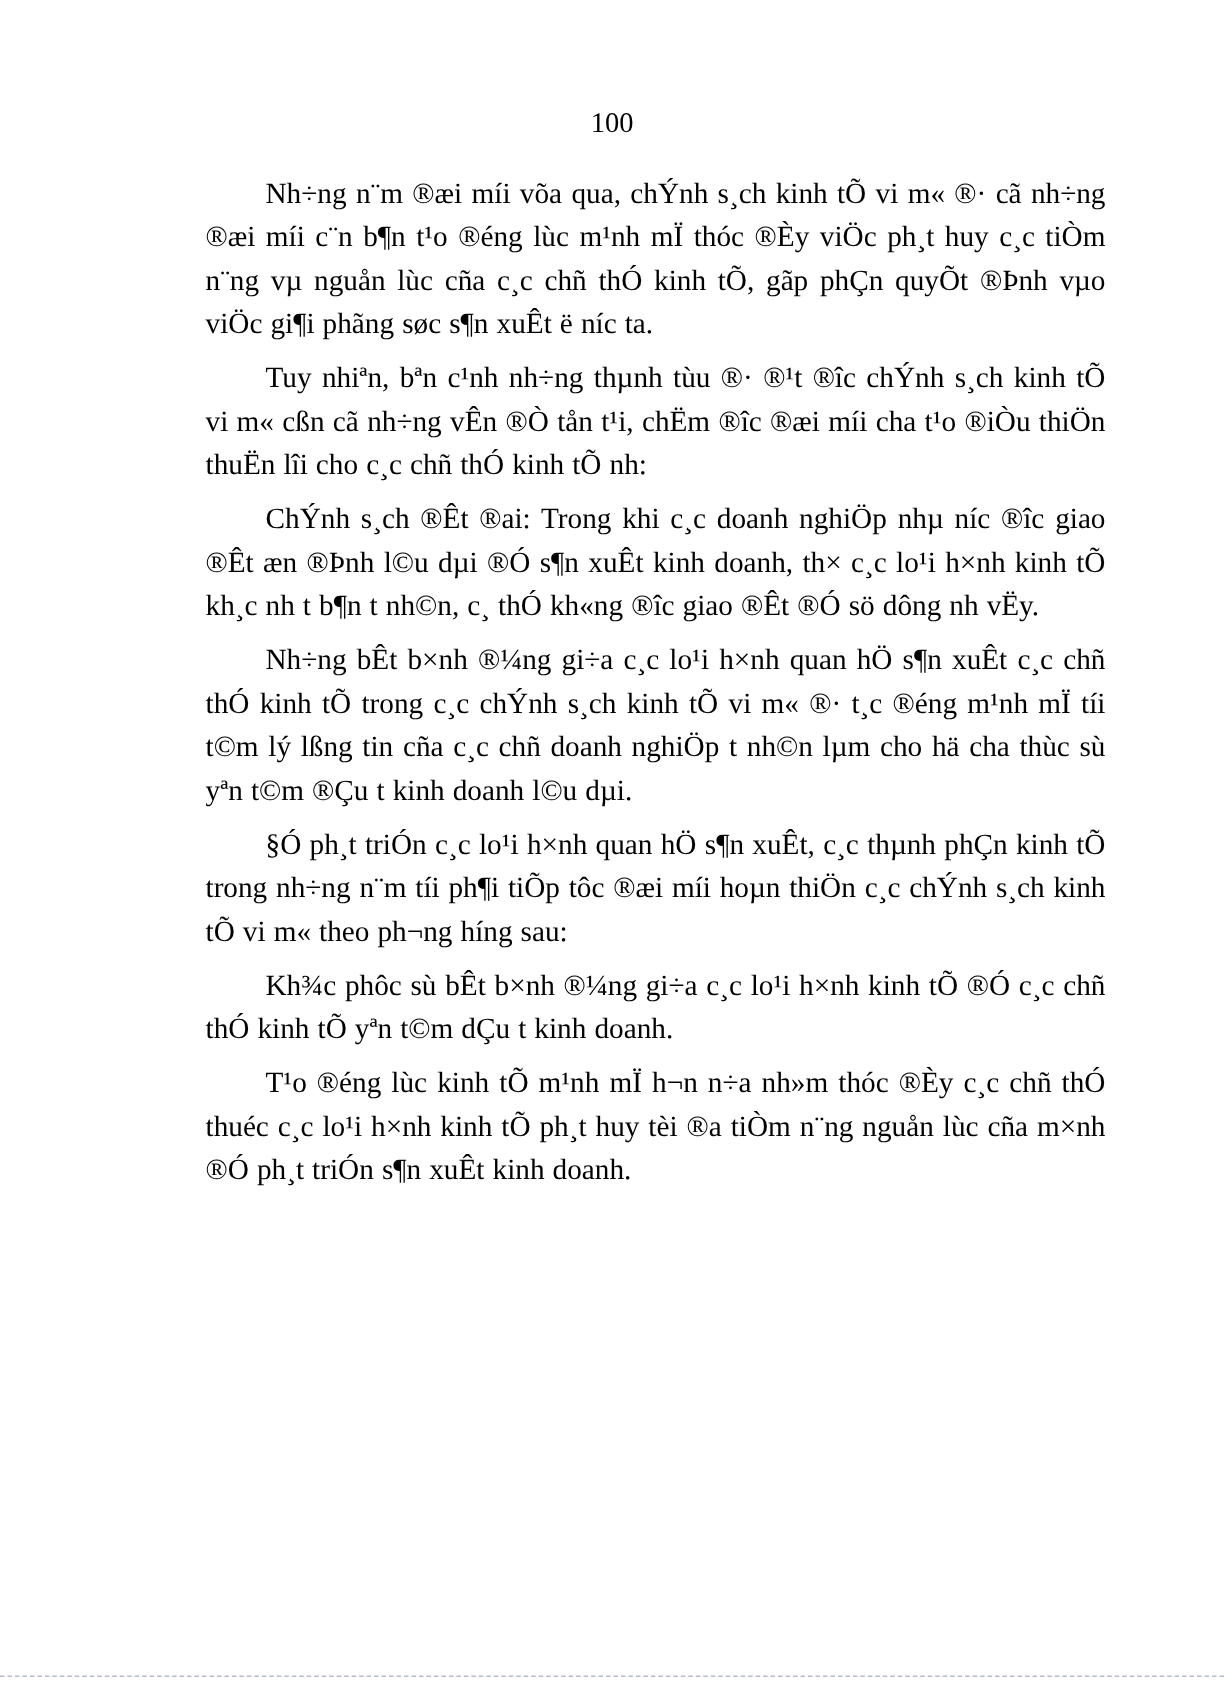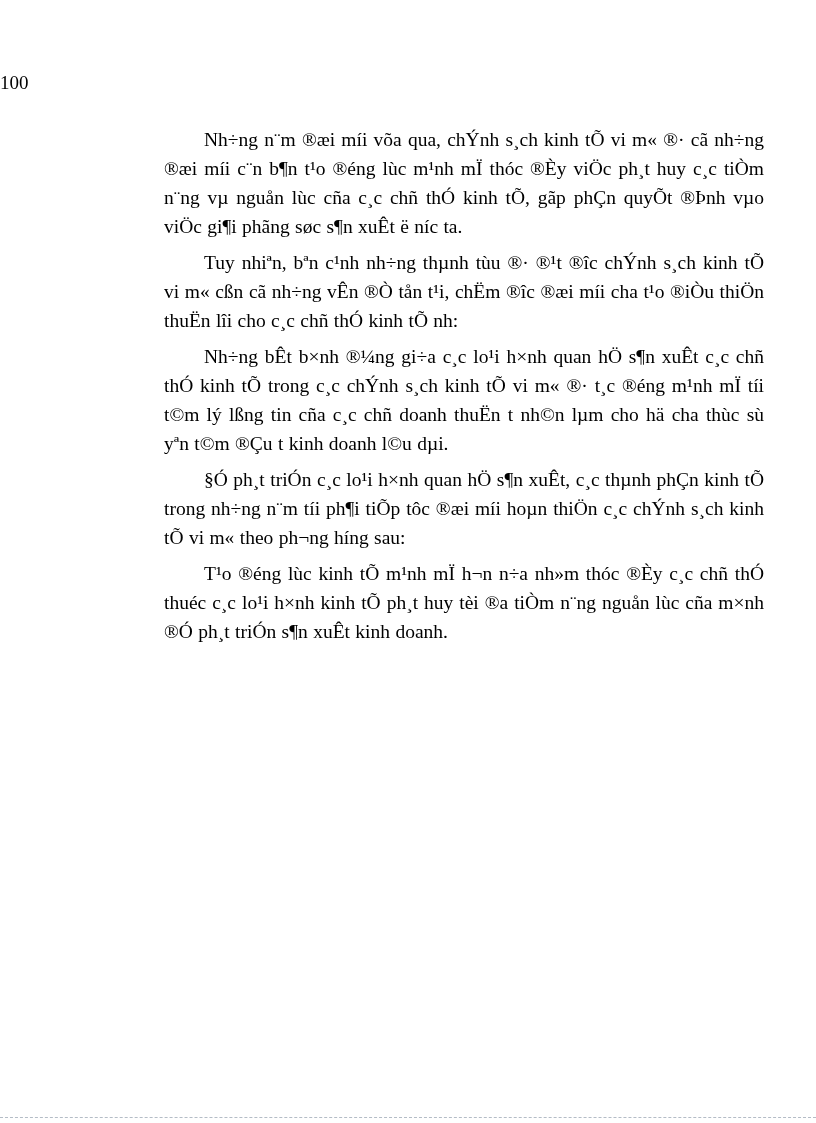--- a/index.html
+++ b/index.html
@@ -15,29 +15,29 @@
     background: #ffffff;
     color: #000000;
     font-family: "Liberation Serif", "DejaVu Serif", serif;
     overflow: hidden;
   }
   .page-number {
     position: absolute;
     top: 72px;
     left: 0;
     width: 100%;
+    text-align: center;
     font-size: 19px;
     line-height: 22px;
   }
   .content {
     position: absolute;
-    top: 125px;
+    top: 115px;
     left: 137px;
     width: 600px;
-    margin-left: 27px;
   }
   p.para {
     margin: 0 0 7px 0;
     font-size: 19.5px;
     line-height: 29px;
     text-align: justify;
     text-indent: 40px;
     word-spacing: 0.5px;
   }
   .bottom-rule {
@@ -52,20 +52,22 @@
 </head>
 <body>
 
 <div class="page">
 
   <div class="page-number">100</div>
 
   <div class="content">
     <p class="para">Nh÷ng n¨m ®æi míi võa qua, chÝnh s¸ch kinh tÕ vi m« ®· cã nh÷ng ®æi míi c¨n b¶n t¹o ®éng lùc m¹nh mÏ thóc ®Èy viÖc ph¸t huy c¸c tiÒm n¨ng vµ nguån lùc cña c¸c chñ thÓ kinh tÕ, gãp phÇn quyÕt ®Þnh vµo viÖc gi¶i phãng søc s¶n xuÊt ë níc ta.</p>
     <p class="para">Tuy nhiªn, bªn c¹nh nh÷ng thµnh tùu ®· ®¹t ®îc chÝnh s¸ch kinh tÕ vi m« cßn cã nh÷ng vÊn ®Ò tån t¹i, chËm ®îc ®æi míi cha t¹o ®iÒu thiÖn thuËn lîi cho c¸c chñ thÓ kinh tÕ nh:</p>
-    <p class="para">Nh÷ng bÊt b×nh ®¼ng gi÷a c¸c lo¹i h×nh quan hÖ s¶n xuÊt c¸c chñ thÓ kinh tÕ trong c¸c chÝnh s¸ch kinh tÕ vi m« ®· t¸c ®éng m¹nh mÏ tíi t©m lý lßng tin cña c¸c chñ doanh thuËn t nh©n lµm cho hä cha thùc sù yªn t©m ®Çu t kinh doanh l©u dµi.</p>
+    <p class="para">ChÝnh s¸ch ®Êt ®ai: Trong khi c¸c doanh nghiÖp nhµ níc ®îc giao ®Êt æn ®Þnh l©u dµi ®Ó s¶n xuÊt kinh doanh, th× c¸c lo¹i h×nh kinh tÕ kh¸c nh t b¶n t nh©n, c¸ thÓ kh«ng ®îc giao ®Êt ®Ó sö dông nh vËy.</p>
+    <p class="para">Nh÷ng bÊt b×nh ®¼ng gi÷a c¸c lo¹i h×nh quan hÖ s¶n xuÊt c¸c chñ thÓ kinh tÕ trong c¸c chÝnh s¸ch kinh tÕ vi m« ®· t¸c ®éng m¹nh mÏ tíi t©m lý lßng tin cña c¸c chñ doanh nghiÖp t nh©n lµm cho hä cha thùc sù yªn t©m ®Çu t kinh doanh l©u dµi.</p>
     <p class="para">§Ó ph¸t triÓn c¸c lo¹i h×nh quan hÖ s¶n xuÊt, c¸c thµnh phÇn kinh tÕ trong nh÷ng n¨m tíi ph¶i tiÕp tôc ®æi míi hoµn thiÖn c¸c chÝnh s¸ch kinh tÕ vi m« theo ph¬ng híng sau:</p>
+    <p class="para">Kh¾c phôc sù bÊt b×nh ®¼ng gi÷a c¸c lo¹i h×nh kinh tÕ ®Ó c¸c chñ thÓ kinh tÕ yªn t©m dÇu t kinh doanh.</p>
     <p class="para">T¹o ®éng lùc kinh tÕ m¹nh mÏ h¬n n÷a nh»m thóc ®Èy c¸c chñ thÓ thuéc c¸c lo¹i h×nh kinh tÕ ph¸t huy tèi ®a tiÒm n¨ng nguån lùc cña m×nh ®Ó ph¸t triÓn s¶n xuÊt kinh doanh.</p>
   </div>
 
   <div class="bottom-rule"></div>
 
 </div>
 
 </body></html>

